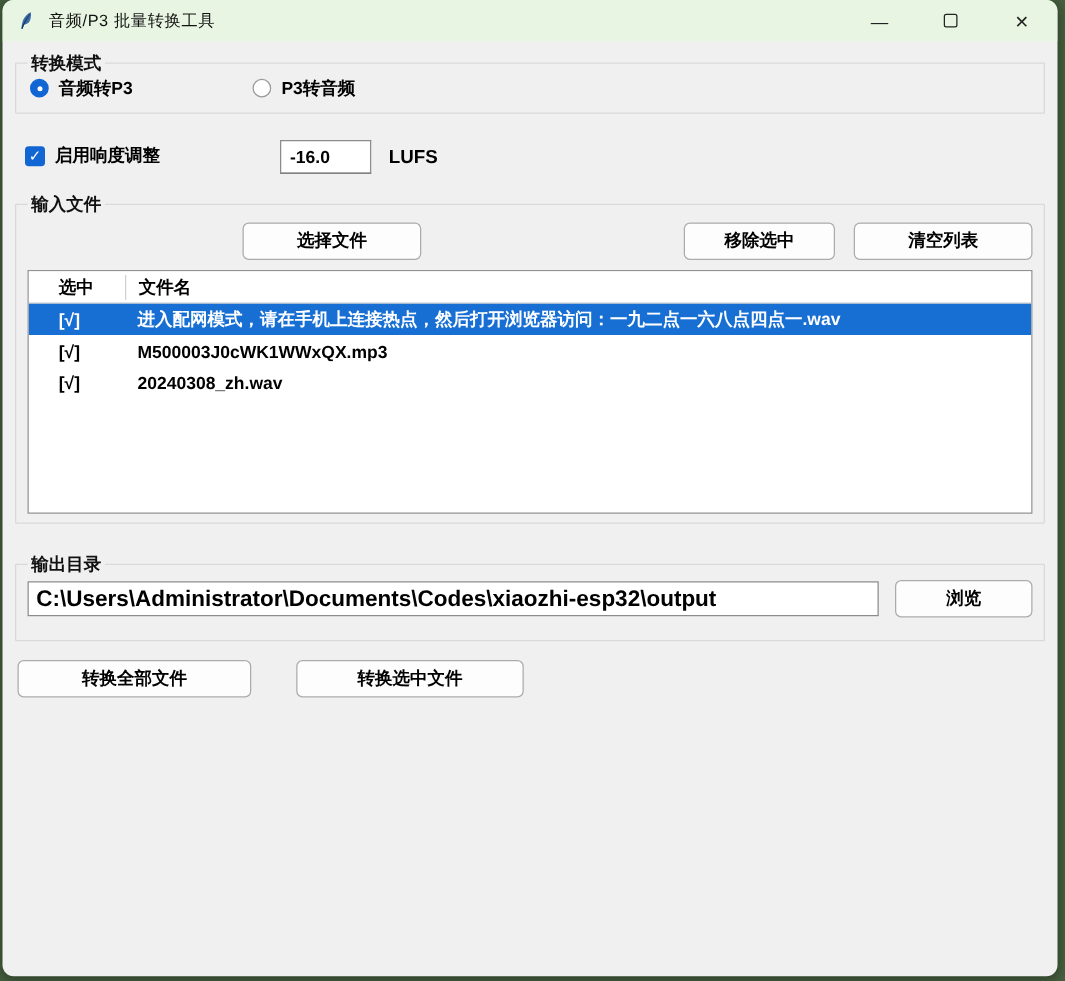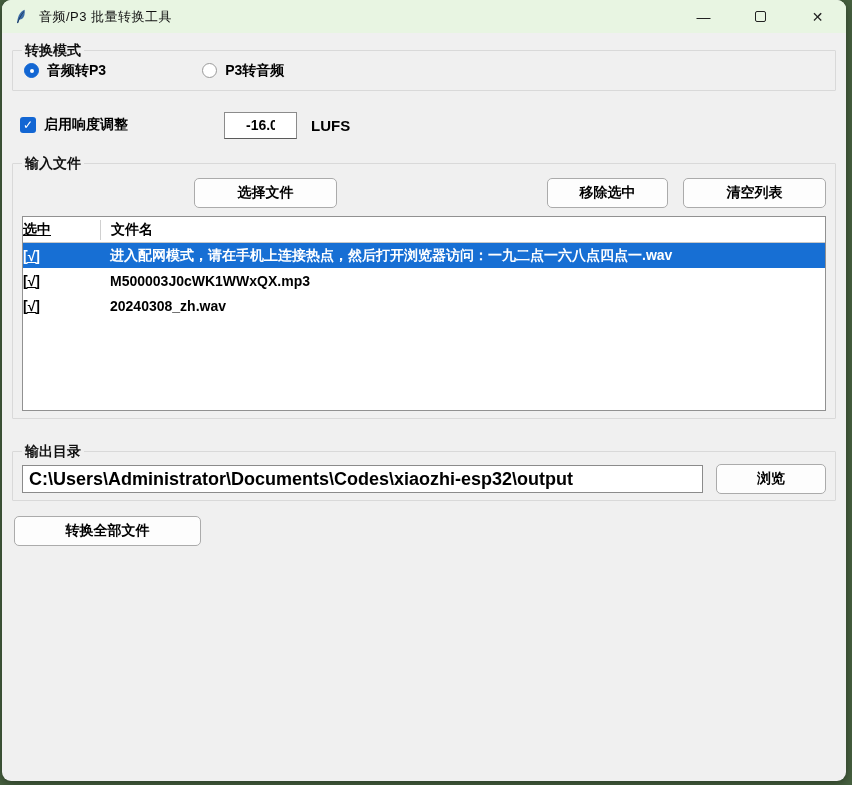--- a/index.html
+++ b/index.html
@@ -133,21 +133,21 @@
   .checkbox-label { font-size: 14px; font-weight: bold; margin-left: 8px; color: #000; }
   .lufs-entry {
     width: 73px; height: 27px;
     margin-left: 96px;
     border: 1px solid #8b8b8b;
     border-bottom-color: #5a5a5a;
     background: #fff;
     font-family: "Liberation Sans", sans-serif;
     font-size: 14px;
     font-weight: bold;
-    padding: 0 21px;
+    padding: 0 7px;
     color: #000;
     border-radius: 0;
   }
   .lufs-unit { font-size: 15px; font-weight: bold; margin-left: 14px; color: #000; }
   
   .group-input { margin-top: 24px; height: 256px; padding: 14px 9px 9px; }
   .file-btn-row { display: flex; align-items: center; }
   .btn {
     background: #fdfdfd;
     border: 1px solid #ababab;
@@ -175,27 +175,27 @@
     font-size: 14px;
     font-weight: bold;
   }
   .ft-header {
     display: flex;
     height: 26px;
     align-items: center;
     border-bottom: 1px solid #c8c8c8;
     background: #fff;
   }
-  .ft-col1 { width: 77px; padding-left: 0; flex: 0 0 auto; text-decoration: underline; }
+  .ft-col1 { width: 77px; padding-left: 24px; flex: 0 0 auto; }
   .ft-hsep { width: 1px; height: 20px; background: #d0d0d0; }
   .ft-col2 { padding-left: 10px; flex: 1; white-space: nowrap; overflow: hidden; }
   .ft-row { display: flex; height: 25px; align-items: center; color: #000; }
   .ft-row.selected { background: #176fd4; color: #fff; }
   
-  .group-output { margin-top: 32px; height: 50px; padding: 12px 9px 0; }
+  .group-output { margin-top: 32px; height: 62px; padding: 12px 9px 0; }
   .out-row { display: flex; align-items: center; }
   .path-entry {
     flex: 1;
     height: 28px;
     border: 1px solid #8b8b8b;
     background: #fff;
     font-family: "Liberation Sans", sans-serif;
     font-size: 18px;
     font-weight: bold;
     padding: 0 6px;
@@ -294,17 +294,18 @@
     <div class="groupbox group-output">
       <span class="gb-label">输出目录</span>
       <div class="out-row">
         <input class="path-entry" value="C:\Users\Administrator\Documents\Codes\xiaozhi-esp32\output" style="">
         <button class="btn btn-browse">浏览</button>
       </div>
     </div>
 
     <div class="action-row">
       <button class="btn btn-convert-all">转换全部文件</button>
+      <button class="btn btn-convert-sel">转换选中文件</button>
     </div>
 
 
   </div>
 </div>
 
 </body></html>

